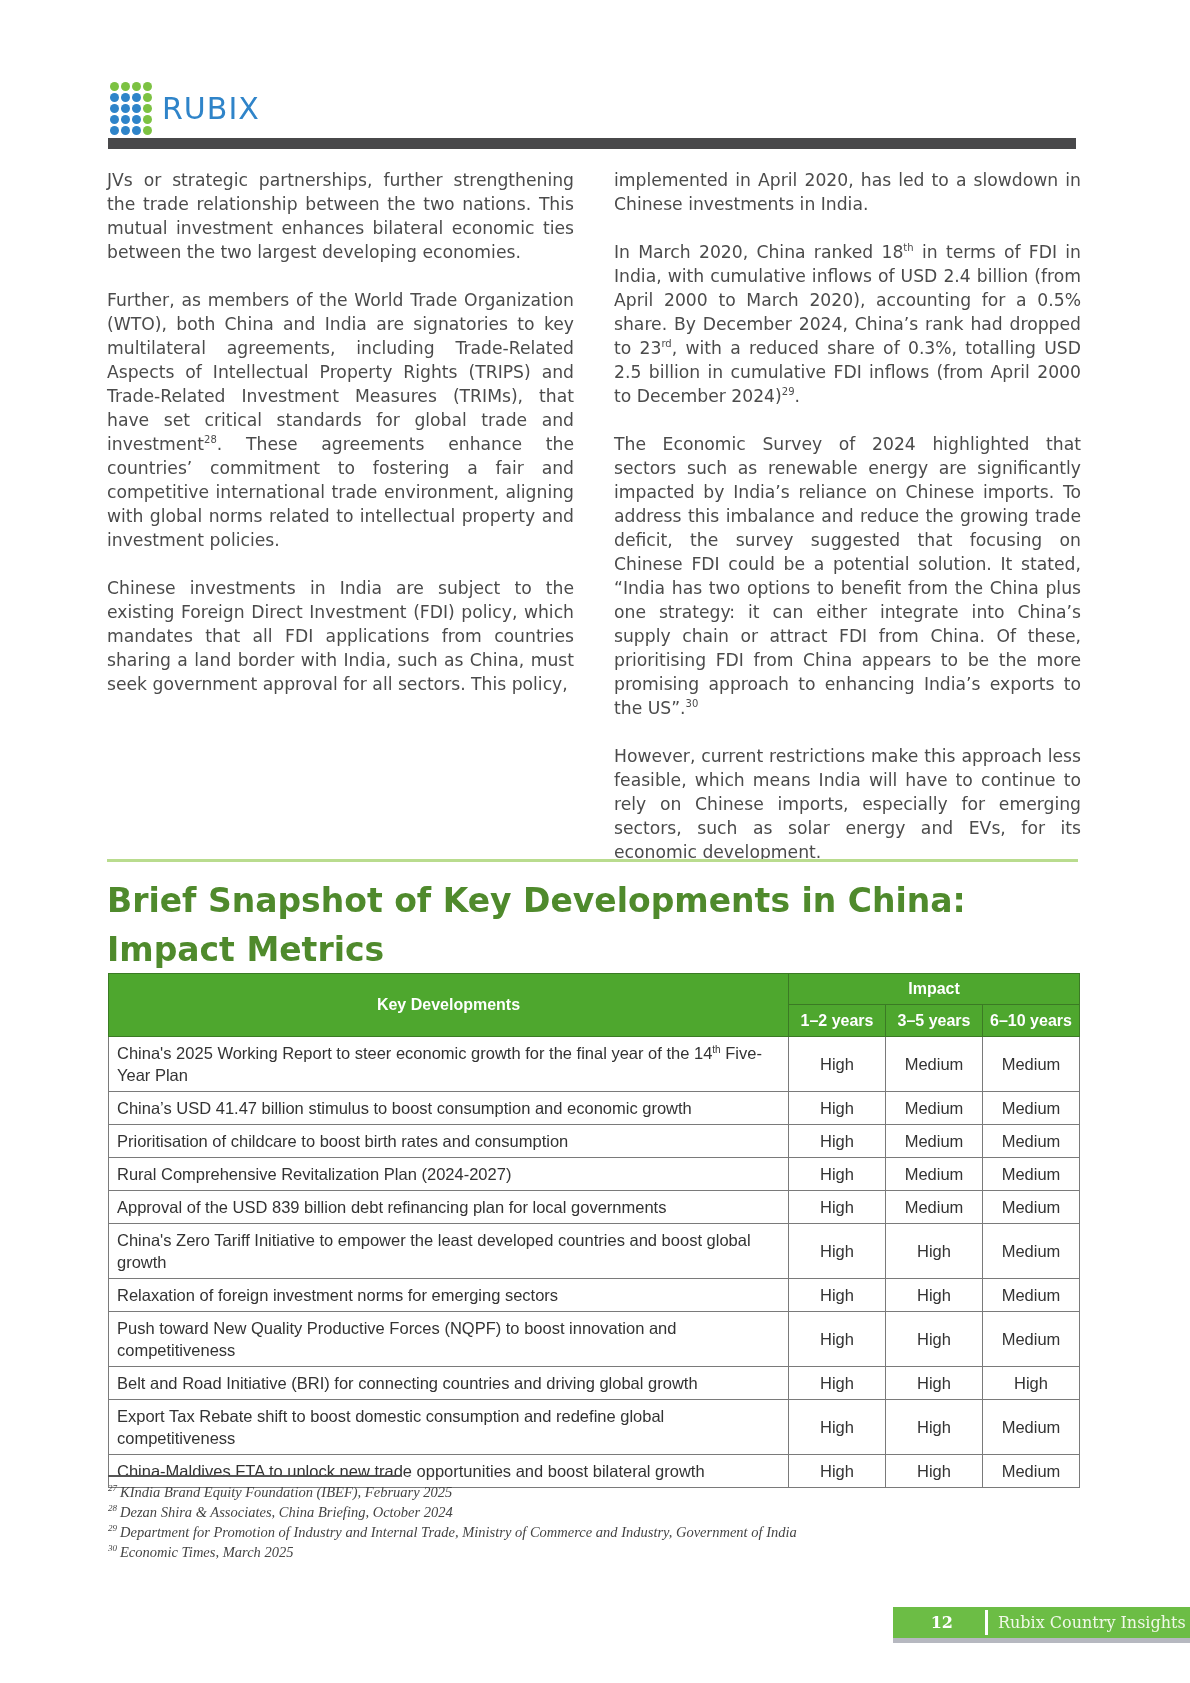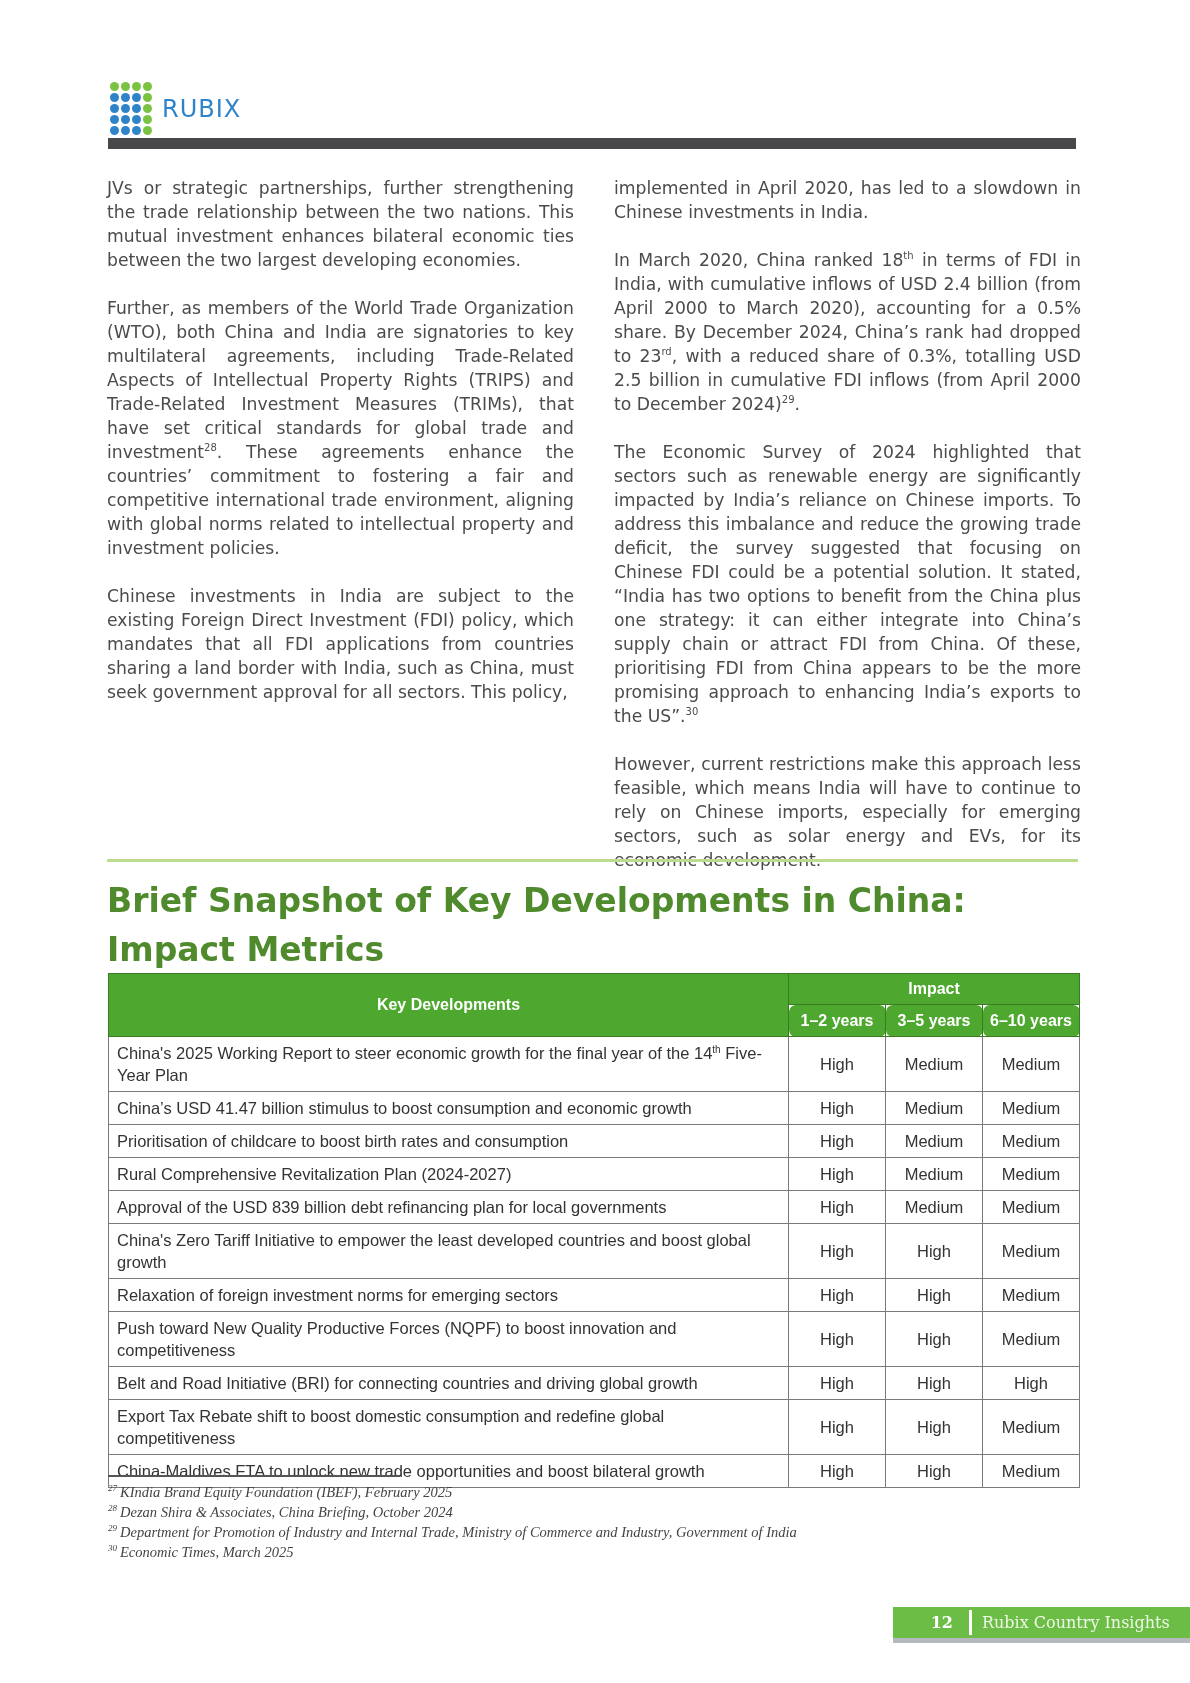--- a/index.html
+++ b/index.html
@@ -1,40 +1,40 @@
 <!DOCTYPE html>
 <html><head>
 <meta charset="utf-8">
 <style>
   html, body { margin: 0; padding: 0; background: #ffffff; }
   body { width: 1190px; height: 1683px; position: relative; overflow: hidden; font-family: "DejaVu Sans", sans-serif; color: #4a4a4a; }
   .logo { position: absolute; left: 110px; top: 82px; display: flex; align-items: center; }
   .logo-grid { display: grid; grid-template-columns: repeat(4, 9px); grid-auto-rows: 9px; gap: 2px; margin-right: 10px; }
   .dot { width: 9px; height: 9px; border-radius: 50%; }
-  .logo-text { font-family: "DejaVu Sans", sans-serif; font-size: 24px; color: #2f84c9; letter-spacing: 1px; font-weight: normal; }
+  .logo-text { font-family: "DejaVu Sans", sans-serif; font-size: 30px; color: #2f84c9; letter-spacing: 1px; font-weight: normal; }
   .header-bar { position: absolute; left: 108px; top: 138px; width: 968px; height: 11px; background: #48484a; }
   .col { position: absolute; top: 168px; width: 467px; font-size: 17.2px; line-height: 24px; text-align: justify; color: #4b4b4b; }
-  .col p { margin: 8px 0 24px 0; }
+  .col p { margin: 0 0 24px 0; }
   .col-left { left: 107px; }
   .col-right { left: 614px; }
   sup { font-size: 10px; line-height: 0; vertical-align: super; }
   .separator { position: absolute; left: 107px; top: 859px; width: 971px; height: 3px; background: #b9dc8e; }
   .section-title { position: absolute; left: 107px; top: 876px; width: 960px; font-family: "DejaVu Sans", sans-serif; font-weight: bold; font-size: 33px; line-height: 49px; color: #4f8a2c; margin: 0; }
   table.dev { position: absolute; left: 108px; top: 973px; width: 972px; border-collapse: collapse; font-family: "Liberation Sans", sans-serif; font-size: 16.5px; color: #333; }
   table.dev th { background: #4ea72e; color: #ffffff; font-weight: bold; border: 1.5px solid #3b7a24; font-size: 16px; }
   table.dev td { border: 1.5px solid #7a7a7a; padding: 5px 8px; line-height: 22px; }
   table.dev td.imp { text-align: center; width: 80px; }
   .th-key { height: 56px; }
   .th-impact { height: 28px; margin-left: 32px; }
-  .th-sub { height: 29px; border-radius: 7px; }
+  .th-sub { height: 29px; }
   .fn-rule { position: absolute; left: 108px; top: 1475px; width: 292px; height: 2px; background: #555; }
   .footnotes { position: absolute; left: 108px; top: 1482px; font-family: "Liberation Serif", serif; font-style: italic; font-size: 14.5px; line-height: 20px; color: #444; }
   .footnotes div sup { font-size: 9px; margin-right: 3px; }
   .footer-bar { position: absolute; left: 893px; top: 1607px; width: 297px; height: 31px; background: #6cbd45; display: flex; align-items: center; border-bottom: 5px solid #b6b8c0; }
-  .page-num { font-family: "DejaVu Serif", serif; font-weight: bold; color: #ffffff; font-size: 16px; width: 60px; text-align: right; padding-right: 16px; }
+  .page-num { font-family: "DejaVu Serif", serif; font-weight: bold; color: #ffffff; font-size: 16px; width: 60px; text-align: right; padding-right: 32px; }
   .footer-div { width: 3px; height: 25px; background: #ffffff; margin-right: 10px; }
   .footer-label { font-family: "DejaVu Serif", serif; color: #f0f8e8; font-size: 16px; }
 </style>
 </head>
 <body>
 
 <div class="logo">
   <div class="logo-grid" id="logo-grid">
       <span class="dot" style="background: rgb(124, 194, 66);"></span>
       <span class="dot" style="background: rgb(124, 194, 66);"></span>

